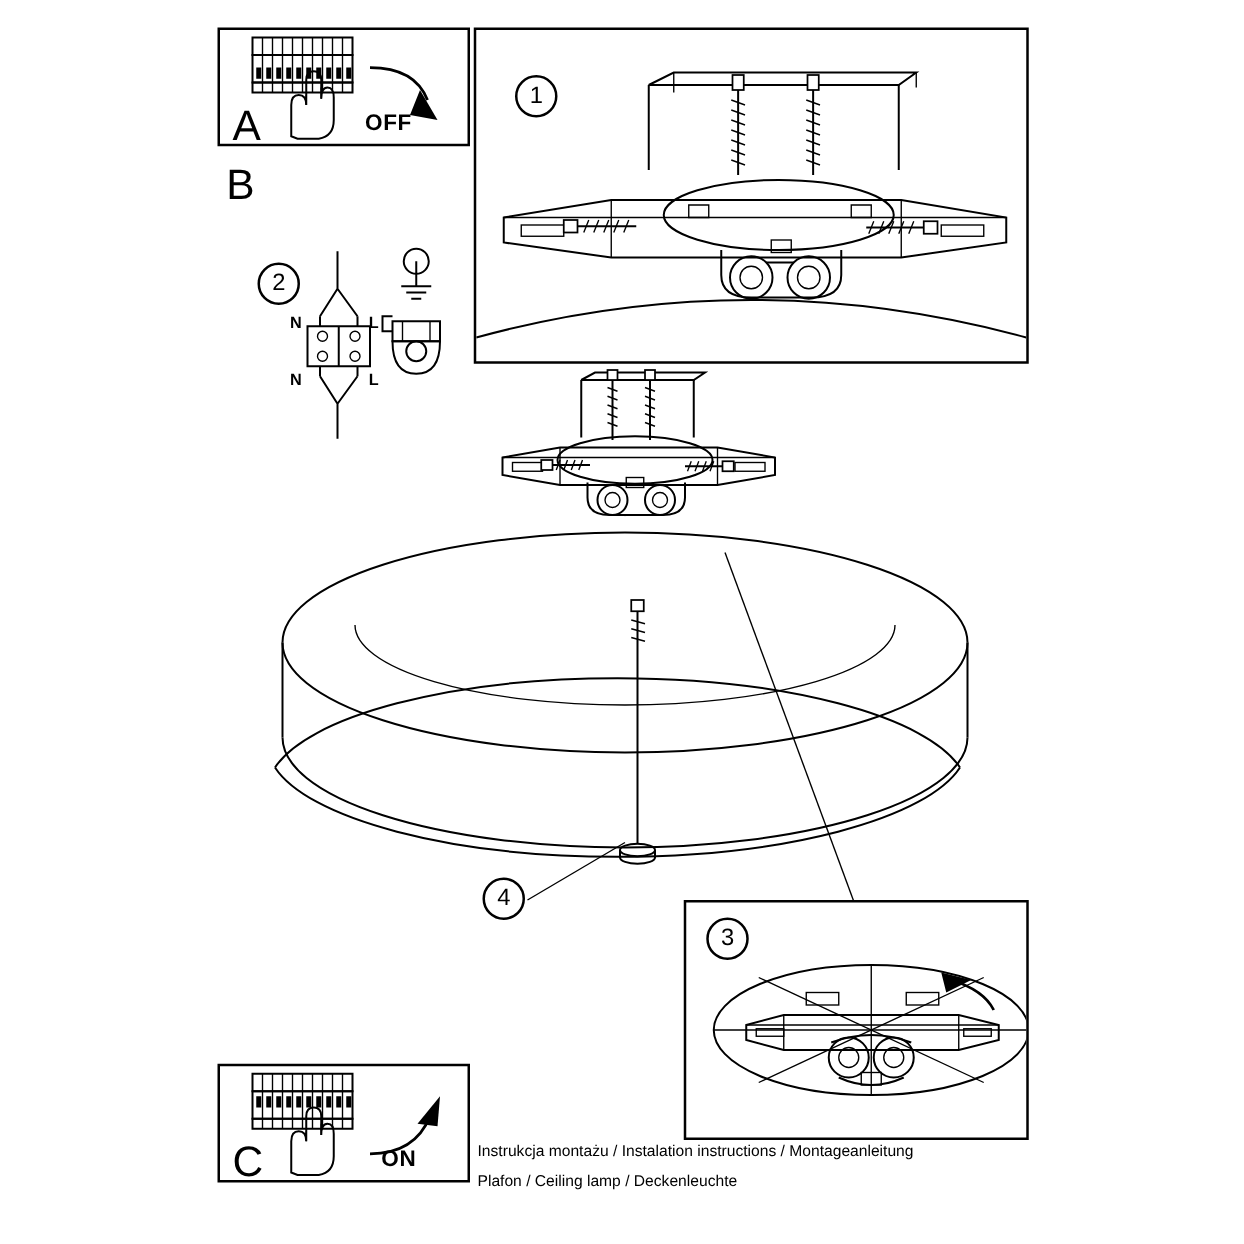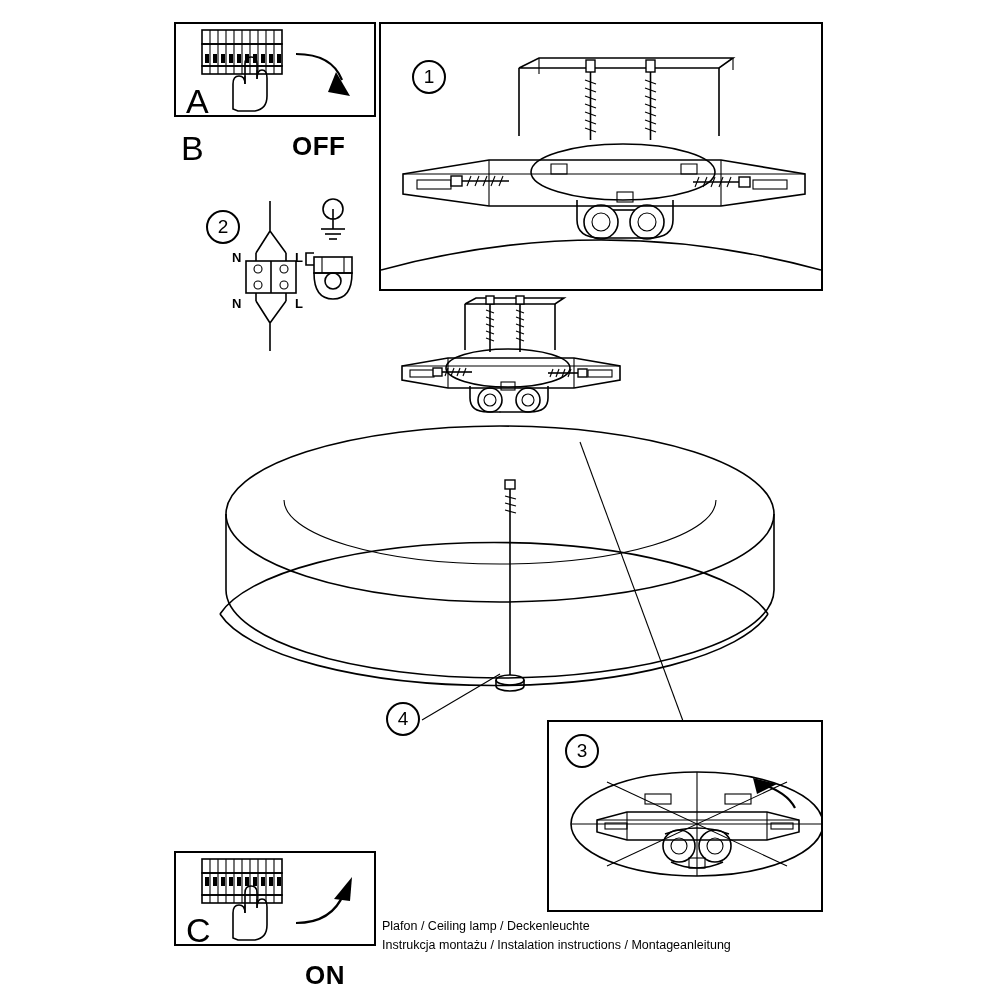--- a/index.html
+++ b/index.html
@@ -27,24 +27,23 @@
     position: absolute;
     color: #000;
     line-height: 1;
     white-space: pre;
   }
   .big-letter {
     font-size: 34px;
     font-weight: 400;
   }
   .onoff {
-    font-size: 26px;
+    font-size: 18px;
     font-weight: 700;
     letter-spacing: 0.5px;
-    margin-top: 44px;
   }
   .wire-letter {
     font-size: 13px;
     font-weight: 700;
   }
   .circnum {
     position: absolute;
     border: 2px solid #000;
     border-radius: 50%;
     width: 34px;
@@ -409,17 +408,17 @@
       <path class="s-thin" d="M69 60 L69 52 M81 55 L81 46"></path>
 
       <path class="s-thick" d="M120 70 Q156 70 168 40"></path>
       <path class="f-black" d="M158 46 L176 24 L174 48 Z"></path>
     </svg>
     <span class="lbl big-letter" style="left:10px; top:60px;">C</span>
     <span class="lbl onoff" style="left:129px; top:65px;">ON</span>
   </div>
 
   <div class="abs" style="left:382px; top:912px; width:430px;">
+    <div class="footer-text" style="position:static;">Instrukcja montażu / Instalation instructions / Montageanleitung</div>
     <div class="footer-text" style="position:static; margin-top:5px;">Plafon / Ceiling lamp / Deckenleuchte</div>
-    <div class="footer-text" style="position:static;">Instrukcja montażu / Instalation instructions / Montageanleitung</div>
   </div>
 
 </div>
 
 </body></html>

